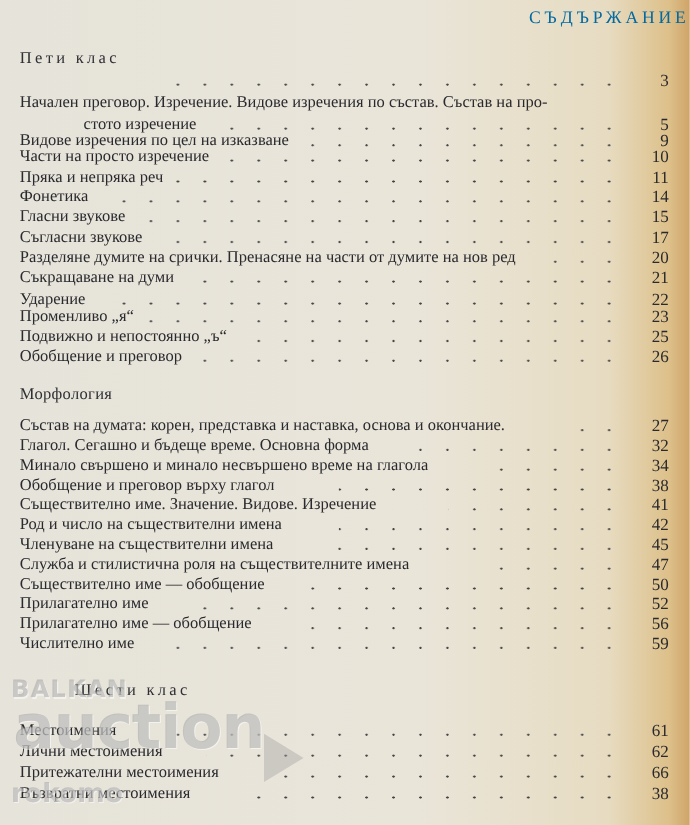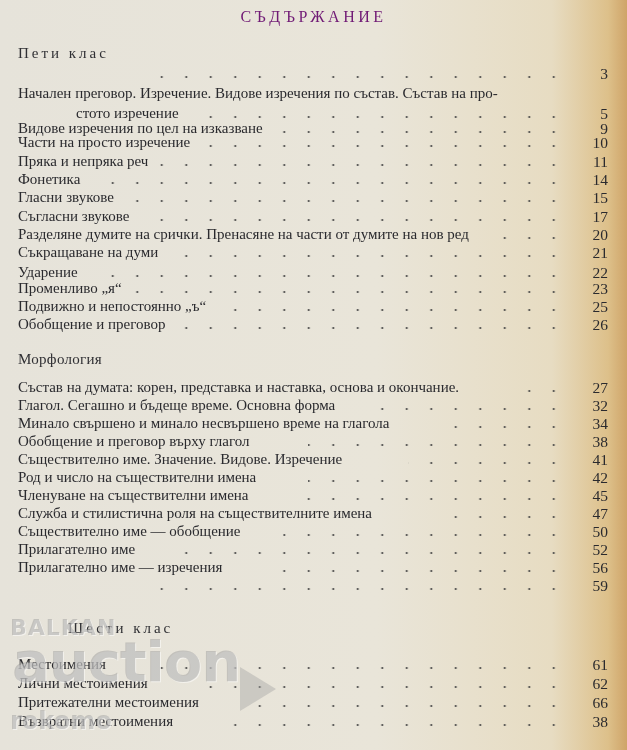--- a/index.html
+++ b/index.html
@@ -3,22 +3,22 @@
 <meta charset="utf-8">
 <style>
   html, body { margin: 0; padding: 0; }
   body {
     width: 627px; height: 750px; overflow: hidden; position: relative;
     background: linear-gradient(90deg, #e6e3da 0%, #e9e5d9 60%, #e7dcc2 88%, #ddc08a 97%, #cfa468 100%);
     font-family: "Liberation Serif", "DejaVu Serif", serif;
     color: #2a2a2e;
   }
   .page-title {
-    position: absolute; top: 8px; left: 0; width: 627px; text-align: center;
-    font-size: 16px; letter-spacing: 3.5px; color: #701a75;
+    position: absolute; top: 8px; left: 0; width: 627px; text-align: right;
+    font-size: 16px; letter-spacing: 3.5px; color: #0369a1;
   }
   .section-head {
     position: absolute; font-size: 15px; letter-spacing: 3px; color: #303034;
   }
   .section-head.plain { letter-spacing: 0.3px; }
   .toc-row {
     position: absolute; left: 18px; width: 590px; height: 19px;
     font-size: 15px; line-height: 19px; white-space: nowrap;
   }
   .toc-row .title { position: absolute; left: 0; top: 0; background: transparent; }
@@ -173,25 +173,26 @@
     <span class="title">Съществително име — обобщение</span>
     <span class="page">50</span>
   </div>
 <div class="toc-row" style="top:540px;">
     <span class="leader" style="left:150px;"></span>
     <span class="title">Прилагателно име</span>
     <span class="page">52</span>
   </div>
 <div class="toc-row" style="top:558px;">
     <span class="leader" style="left:250px;"></span>
-    <span class="title">Прилагателно име — изречения</span>
+    <span class="title">Прилагателно име — обобщение</span>
     <span class="page">56</span>
   </div>
 <div class="toc-row" style="top:576px;">
     <span class="leader" style="left:130px;"></span>
+    <span class="title">Числително име</span>
     <span class="page">59</span>
   </div>
 
 <div class="section-head" style="left:68px; top:620px;">Шести клас</div>
 
 <div class="toc-row" style="top:655px;">
     <span class="leader" style="left:140px;"></span>
     <span class="title">Местоимения</span>
     <span class="page">61</span>
   </div>

